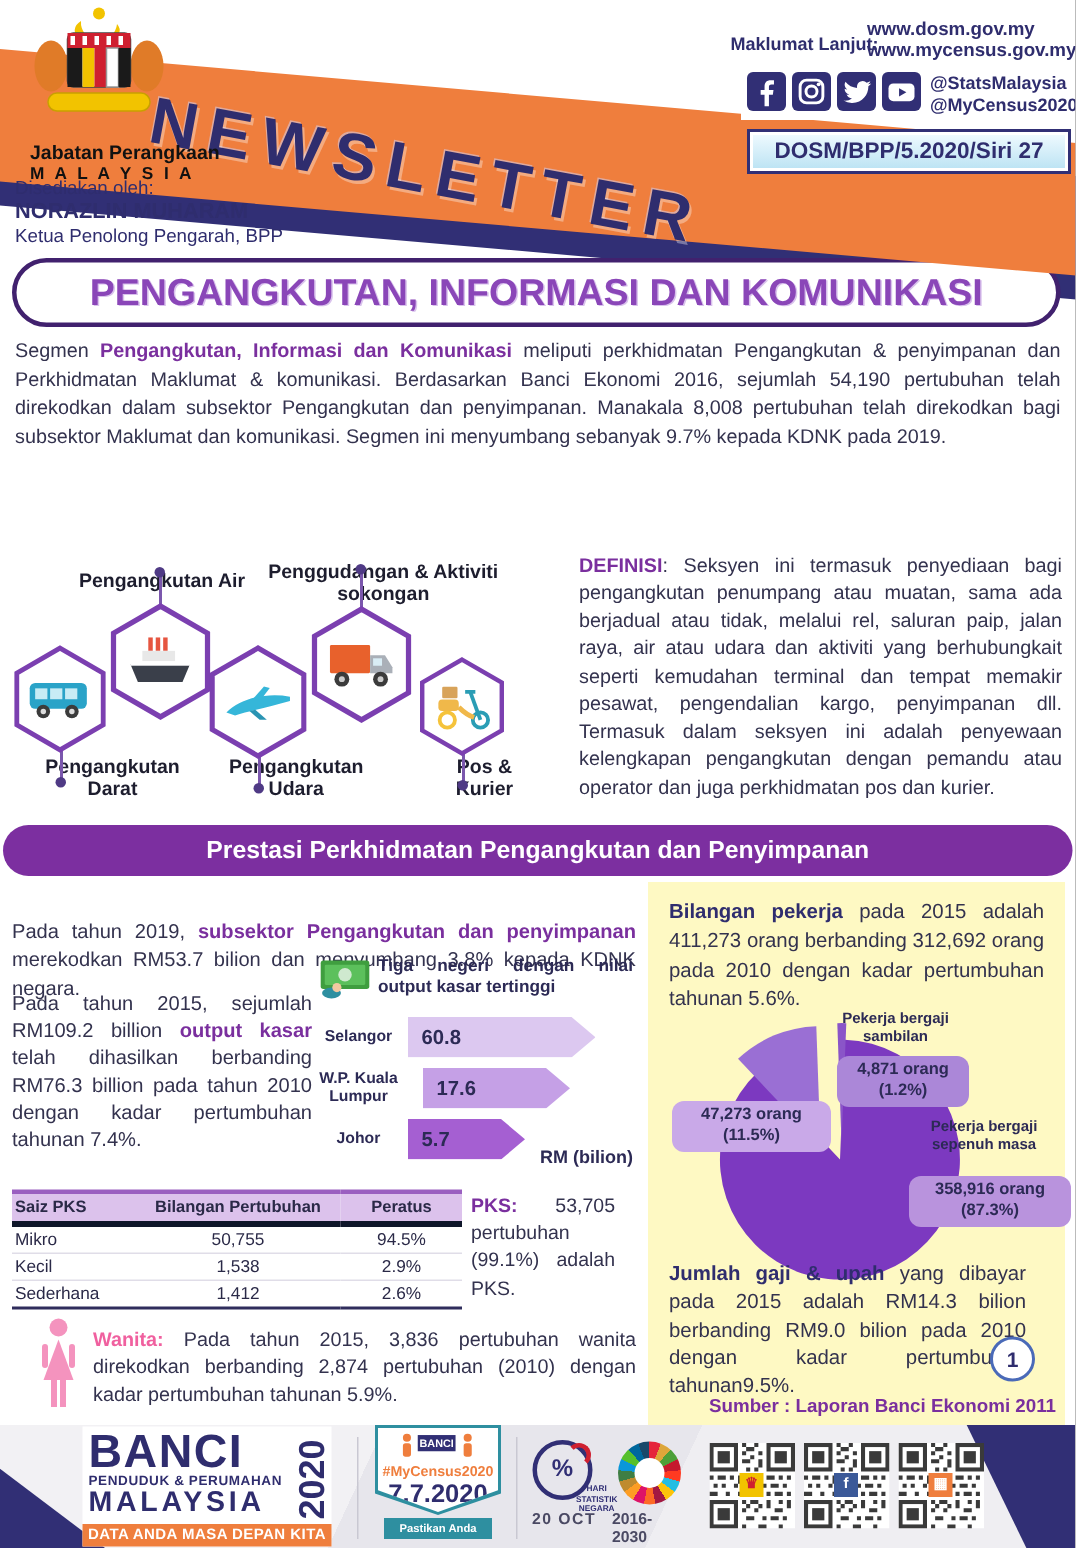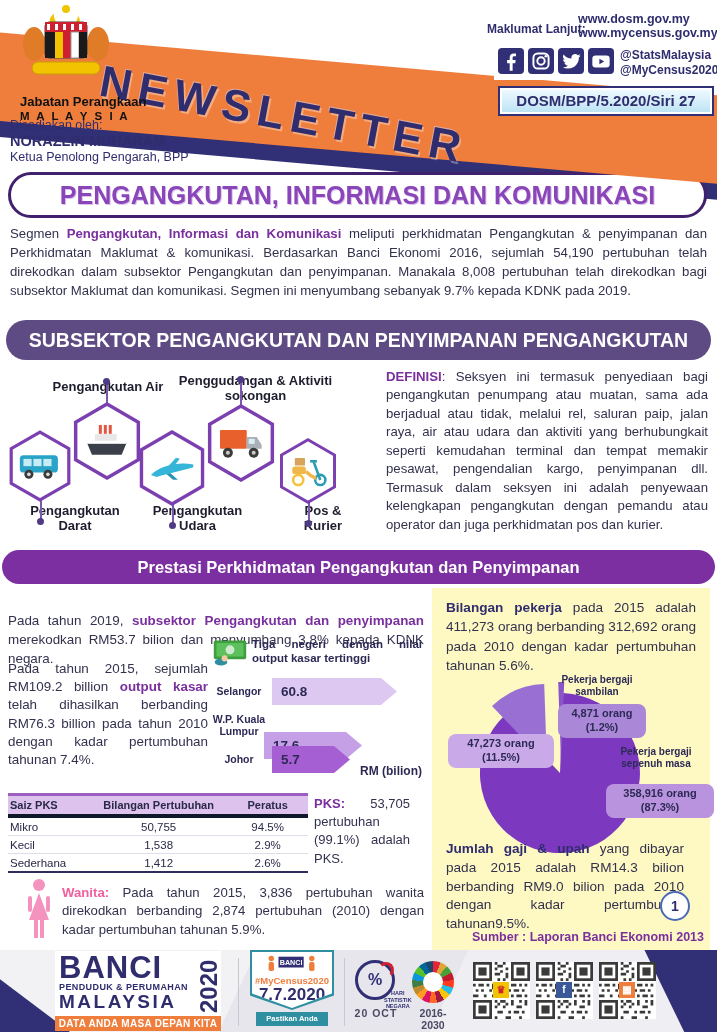--- a/index.html
+++ b/index.html
@@ -92,21 +92,21 @@
              box-sizing:border-box;text-align:center;line-height:34px;font-weight:800;font-size:16px;color:#312f75;}
   .hari-circ:after{content:"";position:absolute;right:-2px;top:-1px;width:10px;height:10px;border-radius:50%;
              border:3px solid #cf2030;border-left-color:transparent;border-bottom-color:transparent;}
   .hari-txt{left:384px;top:40px;font-weight:bold;font-size:5.5px;color:#312f75;line-height:1.2;text-align:center;}
   .hari-date{left:352px;top:57px;width:48px;text-align:center;font-weight:bold;font-size:10.5px;color:#4a4963;letter-spacing:1px;}
   .sdg{left:412px;top:11px;width:42px;height:42px;border-radius:50%;
        background:conic-gradient(#e5243b 0 21deg,#dda63a 0 42deg,#4c9f38 0 64deg,#c5192d 0 85deg,#ff3a21 0 106deg,
        #26bde2 0 127deg,#fcc30b 0 148deg,#a21942 0 169deg,#fd6925 0 190deg,#dd1367 0 212deg,#fd9d24 0 233deg,
        #bf8b2e 0 254deg,#3f7e44 0 275deg,#0a97d9 0 296deg,#56c02b 0 318deg,#00689d 0 339deg,#19486a 0 360deg);}
   .sdg:after{content:"";position:absolute;left:11px;top:11px;width:20px;height:20px;border-radius:50%;background:#fff;}
-  .sdg-years{left:408px;top:57px;width:50px;text-align:center;font-weight:bold;font-size:10.5px;color:#4a4963;}
+  .sdg-years{left:408px;top:57px;width:50px;text-align:left;font-weight:bold;font-size:10.5px;color:#4a4963;}
   .qr{position:absolute;top:12px;width:57px;height:57px;}
   .qr-ic{position:absolute;width:16px;height:16px;left:20px;top:20px;background:#fff;text-align:center;
          line-height:16px;font-size:10px;font-weight:bold;z-index:2;}
 </style>
 </head>
 <body>
 
 <div class="page">
 
   <svg width="0" height="0" style="position:absolute">
@@ -194,21 +194,20 @@
   <div class="ab navy" style="left:10px;top:118px;font-size:12.5px;z-index:3;">Disediakan oleh:</div>
   <div class="ab navy bold" style="left:10px;top:133px;font-size:14.5px;z-index:3;">NORAZLIN MUHARAM</div>
   <div class="ab navy" style="left:10px;top:150px;font-size:12.5px;z-index:3;">Ketua Penolong Pengarah, BPP</div>
 
   <div class="ab title-capsule">PENGANGKUTAN, INFORMASI DAN KOMUNIKASI</div>
 
   <div class="ab just" style="left:10px;top:224px;width:697px;font-size:13.2px;line-height:1.45;">
     <span>Segmen </span><span class="hl">Pengangkutan, Informasi dan Komunikasi</span><span> meliputi perkhidmatan Pengangkutan &amp; penyimpanan dan Perkhidmatan Maklumat &amp; komunikasi. Berdasarkan Banci Ekonomi 2016, sejumlah 54,190 pertubuhan telah direkodkan dalam subsektor Pengangkutan dan penyimpanan. Manakala 8,008 pertubuhan telah direkodkan bagi subsektor Maklumat dan komunikasi.  Segmen ini menyumbang sebanyak 9.7% kepada KDNK pada 2019.</span>
   </div>
 
-  <div class="ab bar-subsektor">SUBSEKTOR PENGANGKUTAN DAN PENYIMPANAN PENGANGKUTAN</div>
 
   <div class="ab" style="left:0;top:368px;width:385px;height:178px;">
     <div class="dlabel" style="left:48px;top:12px;width:120px;">Pengangkutan Air</div>
     <div class="dlabel" style="left:178px;top:6px;width:155px;">Penggudangan &amp; Aktiviti sokongan</div>
     <div class="dlabel" style="left:20px;top:136px;width:110px;">Pengangkutan Darat</div>
     <div class="dlabel" style="left:140px;top:136px;width:115px;">Pengangkutan Udara</div>
     <div class="dlabel" style="left:288px;top:136px;width:70px;">Pos &amp; Kurier</div>
 
     <div class="dline" style="left:106px;top:16px;height:20px;"></div>
     <div class="ddot" style="left:103px;top:10px;"></div>
@@ -311,21 +310,21 @@
       <ellipse cx="10" cy="26" rx="7" ry="4" fill="#2e8fa0"></ellipse>
       <circle cx="14" cy="22" r="3.4" fill="#f2c9a0"></circle>
     </svg>
     <div class="ab bold" style="left:252px;top:637px;width:170px;font-size:11.5px;color:#2c2a55;line-height:1.25;text-align:justify;">Tiga negeri dengan nilai output kasar tertinggi</div>
 
     <div class="blab" style="left:210px;top:685px;">Selangor</div>
     <div class="barr b1" style="left:272px;top:678px;width:125px;">
       <span>60.8</span>
     </div>
     <div class="blab" style="left:210px;top:713px;">W.P. Kuala Lumpur</div>
-    <div class="barr b2" style="left:264px;top:712px;width:98px;margin-top:20px;">
+    <div class="barr b2" style="left:282px;top:712px;width:98px;">
       <span>17.6</span>
     </div>
     <div class="blab" style="left:210px;top:753px;">Johor</div>
     <div class="barr b3" style="left:272px;top:746px;width:78px;">
       <span>5.7</span>
     </div>
     <div class="ab bold" style="left:352px;top:764px;width:70px;font-size:12px;color:#2c2a55;text-align:right;">RM (bilion)</div>
   </div>
 
   <table class="ab pkstable">
@@ -396,21 +395,21 @@
     <div class="callout-label" style="left:174px;top:158px;width:100px;">Pekerja bergaji sepenuh masa</div>
     <div class="bubble" style="left:174px;top:196px;width:98px;background:#b993dd;">
       <span>358,916 orang</span><br>
       <span>(87.3%)</span>
     </div>
 
     <div class="just" style="position:absolute;left:14px;top:252px;width:238px;font-size:13.6px;line-height:1.38;">
       <span class="bold navy">Jumlah gaji &amp; upah</span><span> yang dibayar pada 2015 adalah RM14.3 bilion berbanding RM9.0 bilion pada 2010 dengan kadar pertumbuhan tahunan9.5%.</span>
     </div>
 
-    <div class="bold" style="position:absolute;left:0;top:342px;width:272px;text-align:right;font-size:12.5px;color:#7a2f9e;">Sumber : Laporan Banci Ekonomi 2013</div>
+    <div class="bold" style="position:absolute;left:0;top:342px;width:272px;text-align:right;font-size:12.5px;color:#7a2f9e;">Sumber : Laporan Banci Ekonomi 2011</div>
   </div>
 
   <div class="ab pgnum">1</div>
 
   <div class="ab footer">
     <div class="ab fnavy-r"></div>
     <div class="ab fnavy-l"></div>
     <div class="fsep" style="left:238px;"></div>
     <div class="fsep" style="left:344px;"></div>
 

